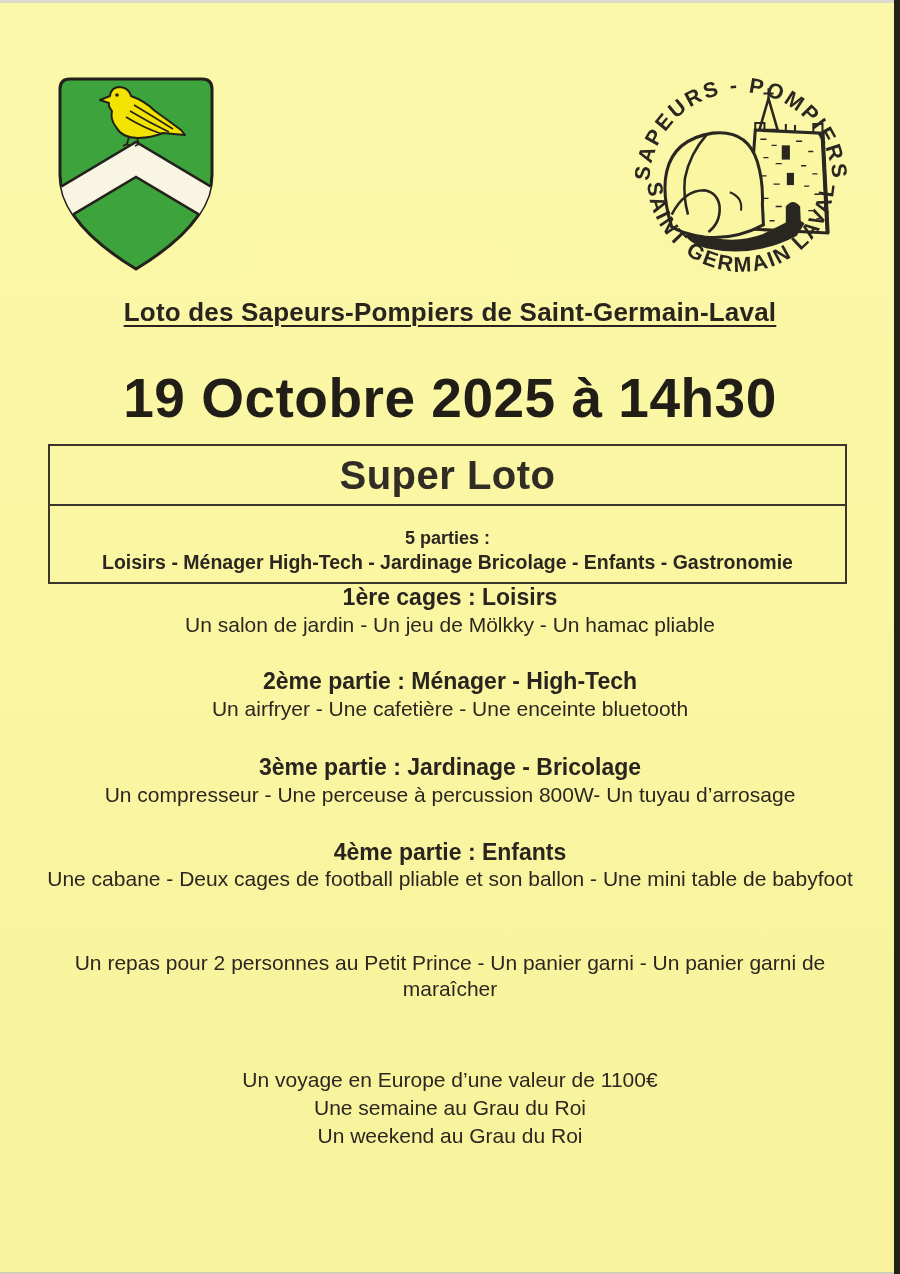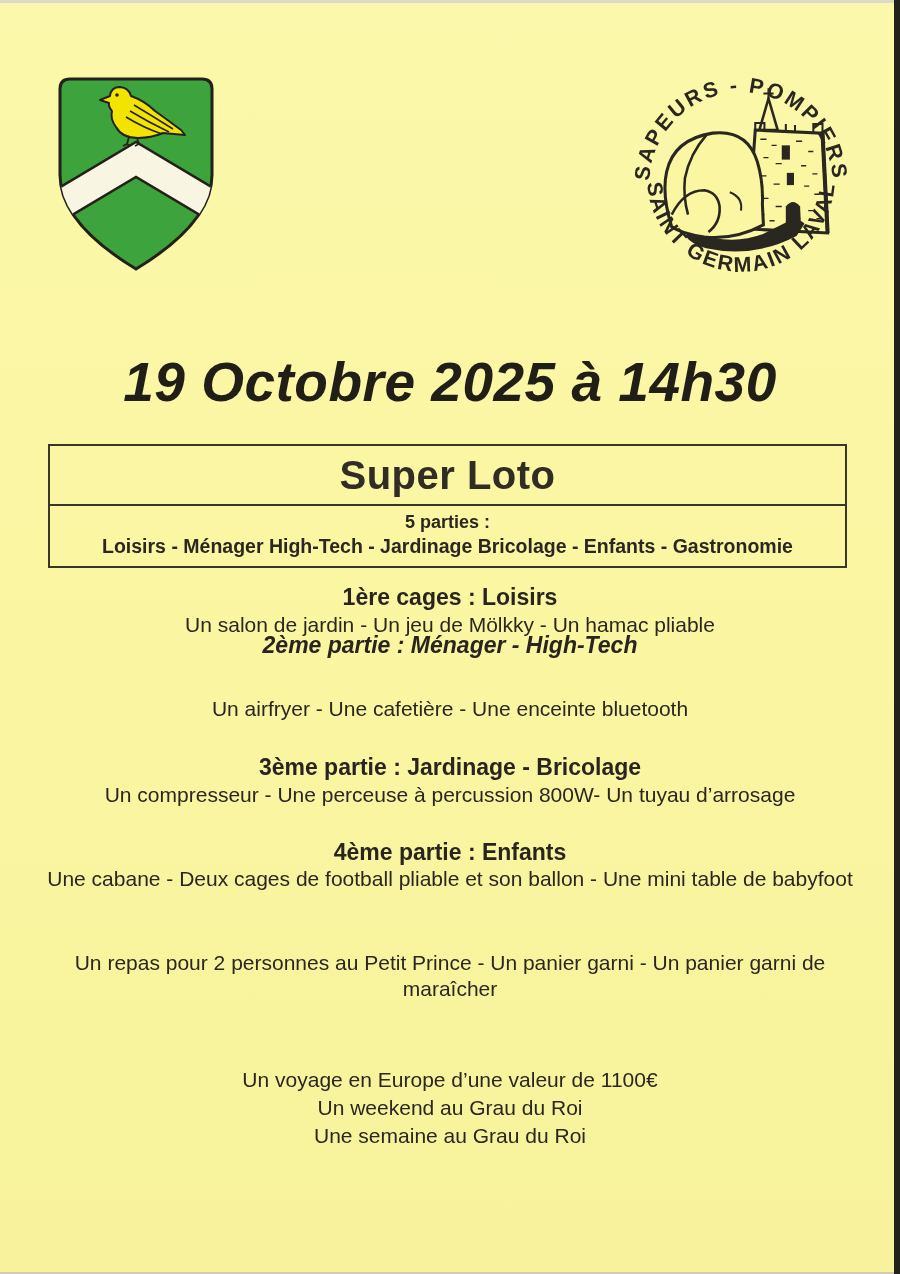--- a/index.html
+++ b/index.html
@@ -20,41 +20,41 @@
 
   .coat-of-arms{left:50px;top:74px;width:172px;height:200px;}
   .badge{left:633px;top:72px;width:216px;height:216px;}
 
   .page-title{
     top:297px;font-size:26px;font-weight:bold;
     text-decoration:underline;text-decoration-thickness:2px;text-underline-offset:4px;
     letter-spacing:0.2px;color:#29251e;
   }
   .event-date{
-    top:350px;font-size:55px;font-weight:bold;color:#211d17;letter-spacing:0.5px;font-style:italic;
+    top:366px;font-size:55px;font-weight:bold;color:#211d17;letter-spacing:0.5px;
   }
 
   .loto-box{
     left:48px;top:444px;width:795px;
     border:2px solid #3a362c;
   }
   .loto-box .cell-top{
     height:58px;border-bottom:2px solid #3a362c;
     display:flex;align-items:center;justify-content:center;
   }
   .super-loto-heading{font-size:40px;font-weight:bold;color:#322d24;letter-spacing:0.5px;}
-  .loto-box .cell-bottom{padding:6px 4px 8px 4px;text-align:center;}
+  .loto-box .cell-bottom{padding:22px 4px 8px 4px;text-align:center;}
   .parties-count{font-size:18px;font-weight:bold;}
   .parties-categories{font-size:19.5px;font-weight:bold;margin-top:2px;}
 
   .party-heading{font-size:23px;font-weight:bold;color:#29251e;}
   .party-prizes{font-size:21px;color:#2b2720;left:40px;right:40px;position:absolute;text-align:center;line-height:26px;}
 
   .ph1{top:584px;} .pb1{top:612px;}
-  .ph2{top:632px;font-style:italic;} .pb2{top:696px;}
+  .ph2{top:668px;} .pb2{top:696px;}
   .ph3{top:754px;} .pb3{top:782px;}
   .ph4{top:839px;} .pb4{top:866px;}
   .ph5{top:923px;} .pb5{top:950px;}
 
   .super-partie-heading{top:1034px;font-size:26px;font-weight:bold;letter-spacing:0.5px;color:#29251e;}
   .super-partie-lines{top:1066px;font-size:21px;line-height:28px;}
 </style>
 </head>
 <body>
 
@@ -105,20 +105,21 @@
     </g>
 
     <text font-size="21" font-weight="bold" fill="#2a2620" letter-spacing="2.5" font-family="Liberation Sans, sans-serif">
       <textPath href="#arcTop" startOffset="50%" text-anchor="middle">SAPEURS - POMPIERS</textPath>
     </text>
     <text font-size="21" font-weight="bold" fill="#2a2620" letter-spacing="2" font-family="Liberation Sans, sans-serif">
       <textPath href="#arcBot" startOffset="50%" text-anchor="middle">SAINT GERMAIN LAVAL</textPath>
     </text>
   </svg>
 
+  <div class="centered page-title">Loto des Sapeurs-Pompiers de Saint-Germain-Laval</div>
   <div class="centered event-date">19 Octobre 2025 à 14h30</div>
 
   <div class="abs loto-box">
     <div class="cell-top">
       <span class="super-loto-heading">Super Loto</span>
     </div>
     <div class="cell-bottom">
       <div class="parties-count">5 parties :</div>
       <div class="parties-categories">Loisirs - Ménager High-Tech - Jardinage Bricolage - Enfants - Gastronomie</div>
     </div>
@@ -133,19 +134,19 @@
   <div class="centered party-heading ph3">3ème partie : Jardinage - Bricolage</div>
   <div class="party-prizes pb3">Un compresseur - Une perceuse à percussion 800W- Un tuyau d’arrosage</div>
 
   <div class="centered party-heading ph4">4ème partie : Enfants</div>
   <div class="party-prizes pb4">Une cabane - Deux cages de football pliable et son ballon - Une mini table de babyfoot</div>
 
   <div class="party-prizes pb5">Un repas pour 2 personnes au Petit Prince - Un panier garni - Un panier garni de maraîcher</div>
 
   <div class="centered super-partie-lines">
     <div>Un voyage en Europe d’une valeur de 1100€</div>
+    <div>Une semaine au Grau du Roi</div>
     <div>Un weekend au Grau du Roi</div>
-    <div>Une semaine au Grau du Roi</div>
   </div>
 
   <div class="edge-bottom"></div>
   <div class="edge-right"></div>
 </div>
 
 </body></html>

